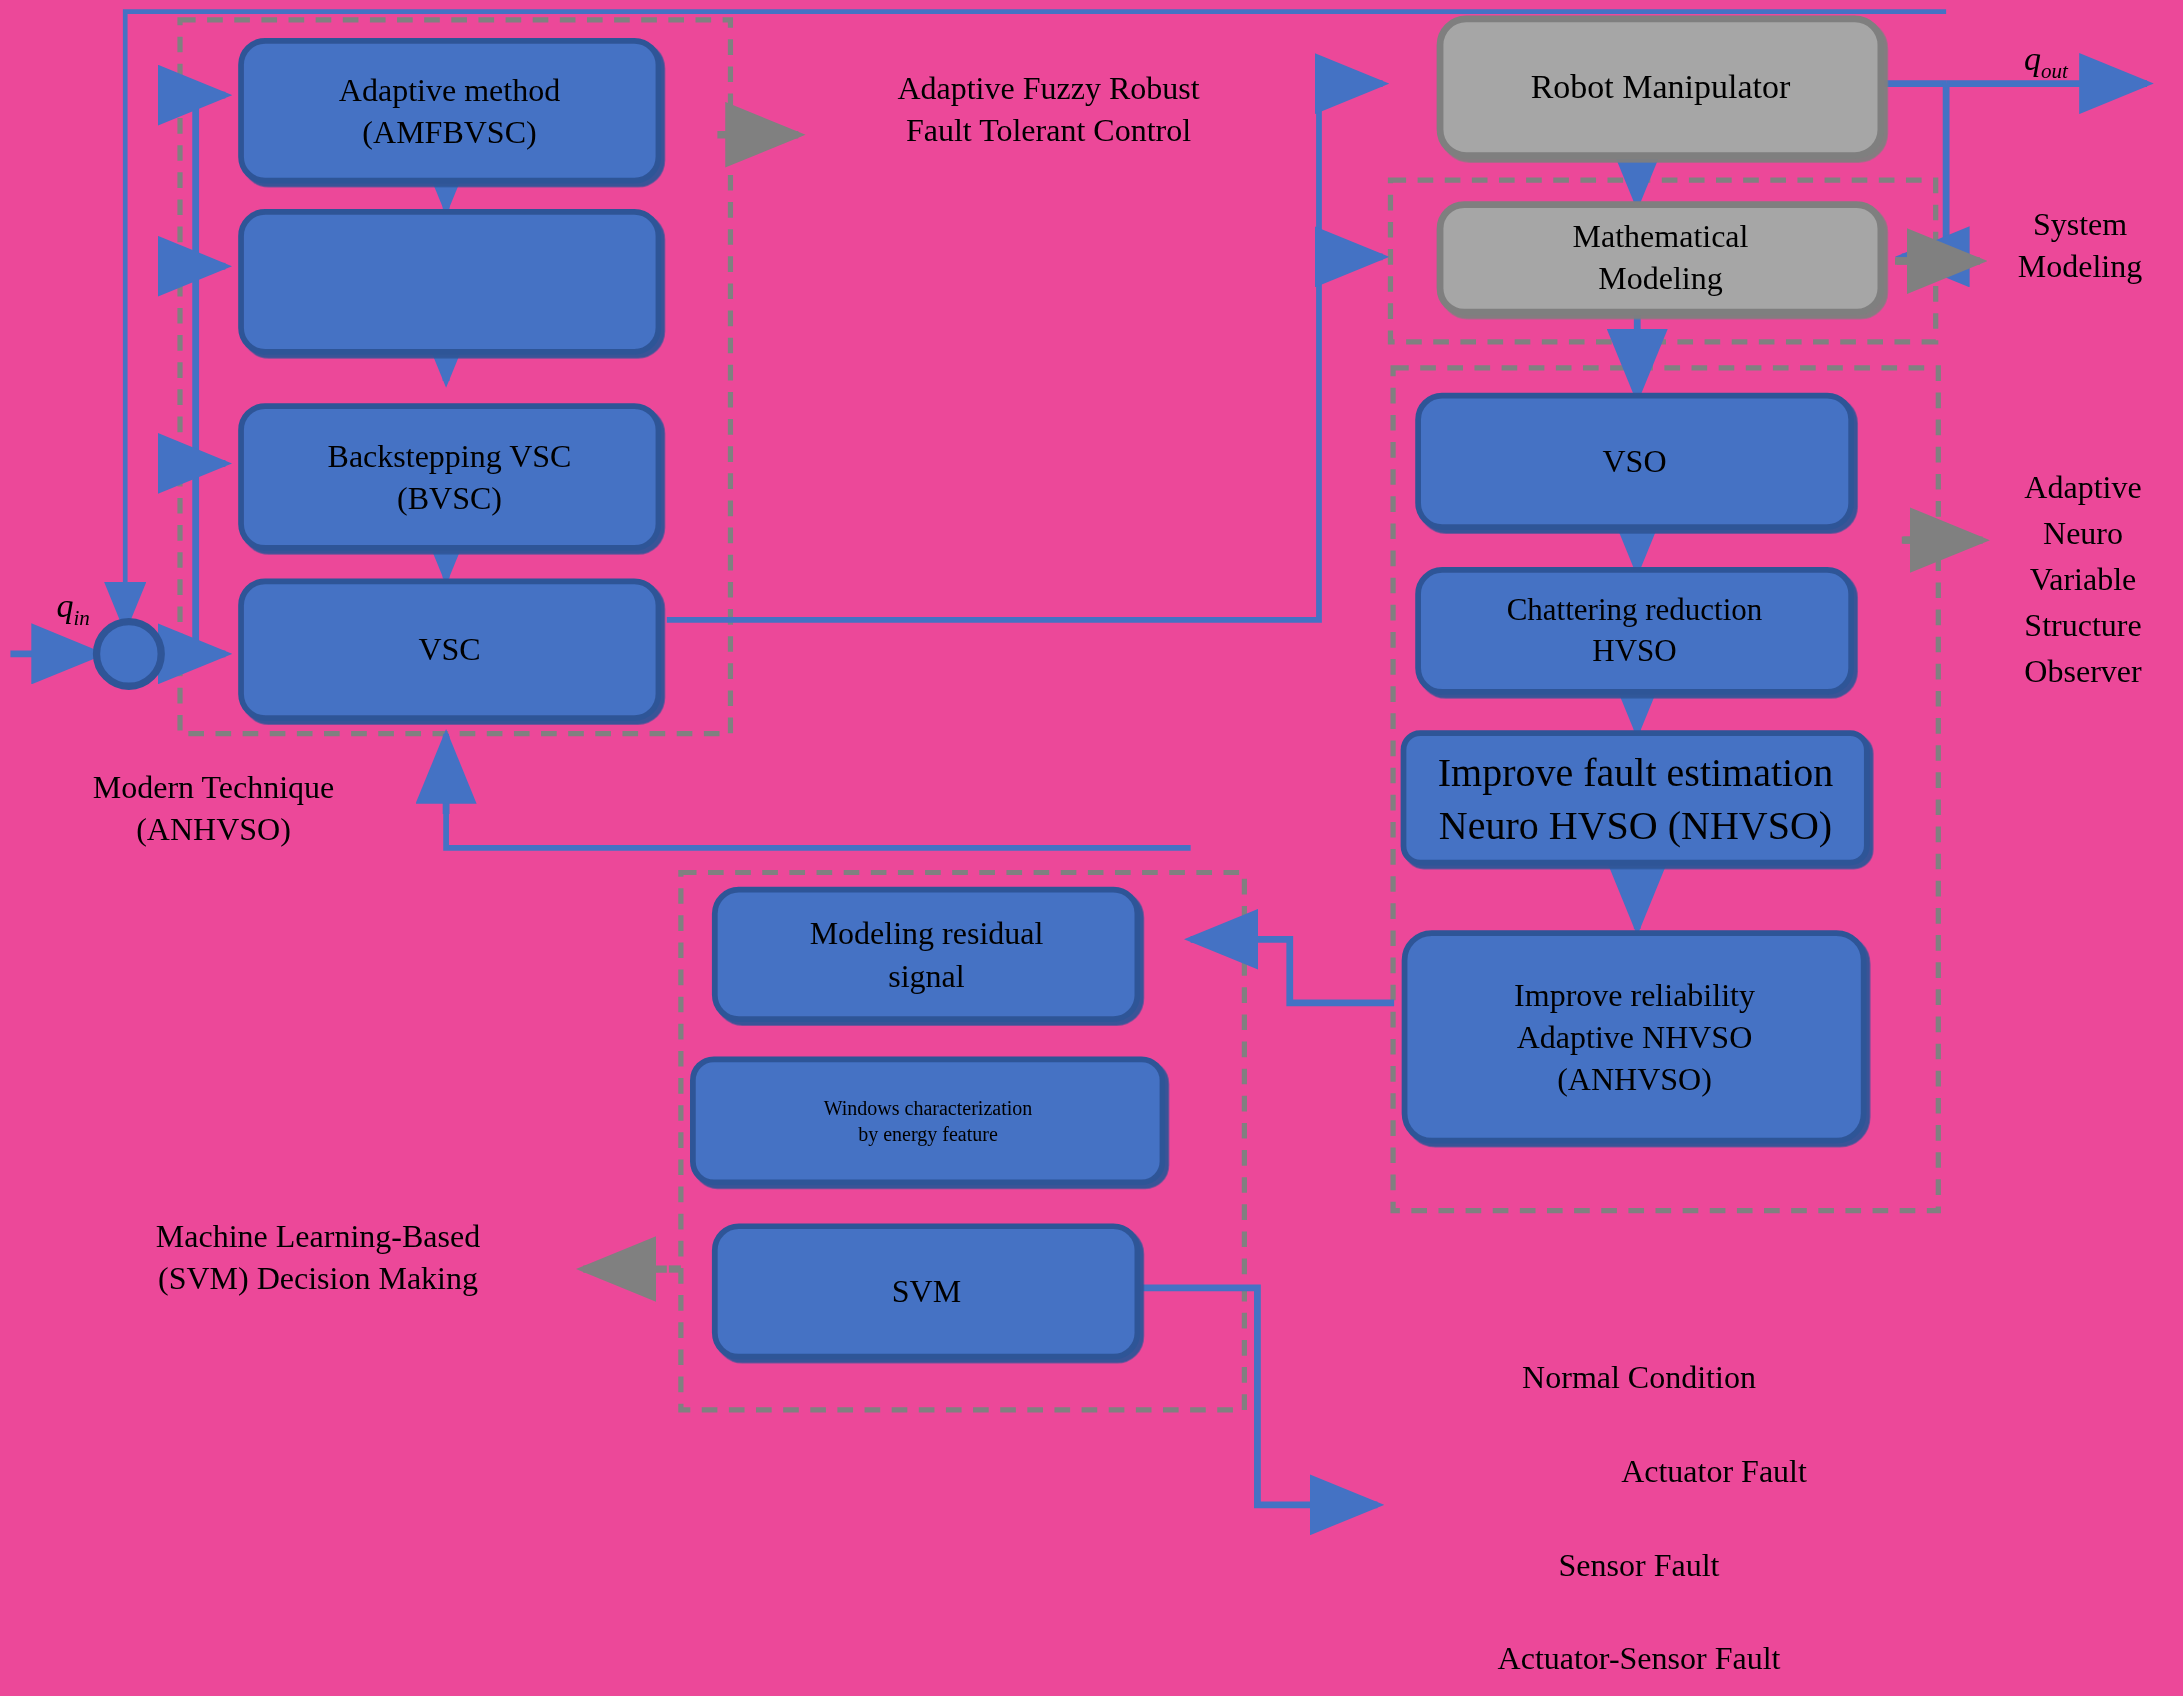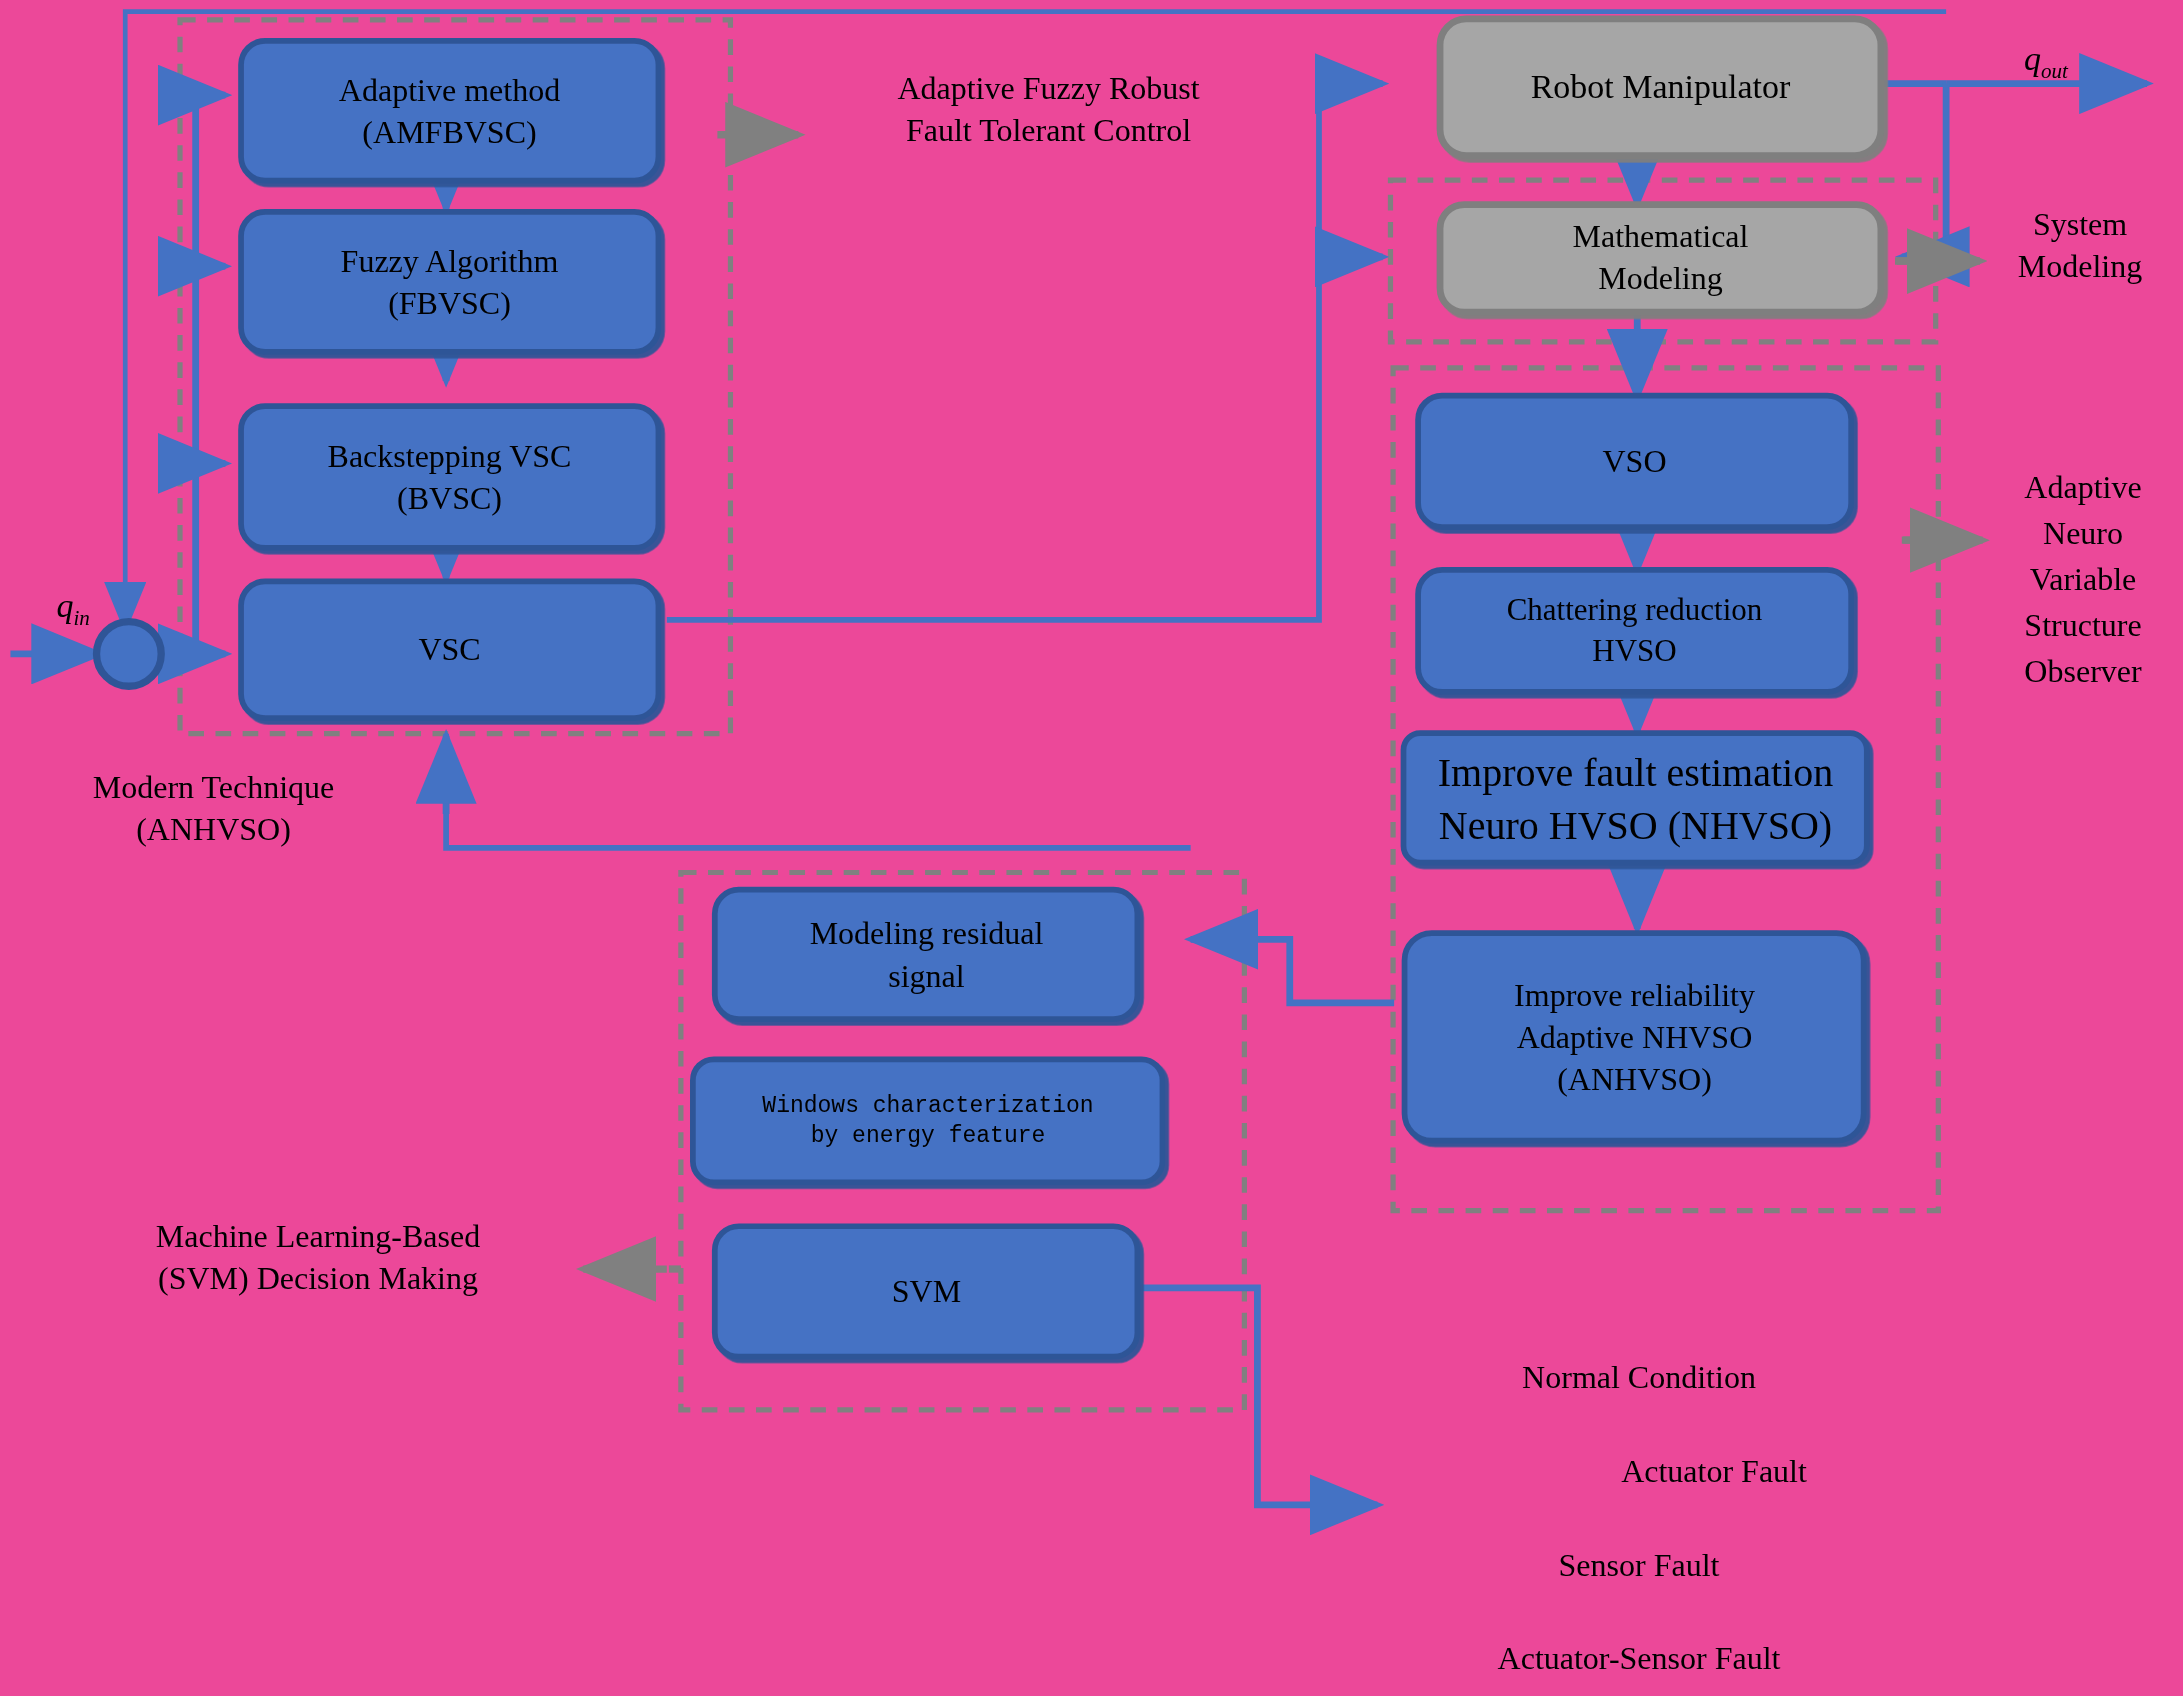--- a/index.html
+++ b/index.html
@@ -109,23 +109,20 @@
     <rect x="2692" y="1788" width="880" height="398" rx="52" ry="52" fill="#4472C4" stroke="#2F5597" stroke-width="11" filter="url(#sh)"></rect>
 
     <rect x="1370" y="1705" width="810" height="248" rx="46" ry="46" fill="#4472C4" stroke="#2F5597" stroke-width="11" filter="url(#sh)"></rect>
     <rect x="1328" y="2030" width="900" height="236" rx="40" ry="40" fill="#4472C4" stroke="#2F5597" stroke-width="11" filter="url(#sh)"></rect>
     <rect x="1370" y="2350" width="810" height="250" rx="46" ry="46" fill="#4472C4" stroke="#2F5597" stroke-width="11" filter="url(#sh)"></rect>
   </svg>
 
   <div class="boxlabel" style="left:241px;top:41px;width:417px;height:140px;font-size:32px;">
     <div><span>Adaptive method</span><br><span>(AMFBVSC)</span></div>
   </div>
-  <div class="boxlabel" style="left:241px;top:212px;width:417px;height:140px;font-size:32px;">
-    <div><span>Fuzzy Algorithm</span><br><span>(FBVSC)</span></div>
-  </div>
   <div class="boxlabel" style="left:241px;top:406px;width:417px;height:142px;font-size:32px;justify-content:center;">
     <div><span>Backstepping VSC</span><br><span>(BVSC)</span></div>
   </div>
   <div class="boxlabel" style="left:241px;top:581px;width:417px;height:137px;font-size:32px;">
     <div><span>VSC</span></div>
   </div>
 
   <div class="annot" style="left:31px;top:767px;width:365px;font-size:32px;">
     <span>Modern Technique</span><br>
     <span>(ANHVSO)</span>
@@ -164,21 +161,21 @@
     <span>Adaptive</span><br>
     <span>Neuro</span><br>
     <span>Variable</span><br>
     <span>Structure</span><br>
     <span>Observer</span>
   </div>
 
   <div class="boxlabel" style="left:715px;top:890px;width:423px;height:129px;font-size:32px;">
     <div><span>Modeling residual</span><br><span>signal</span></div>
   </div>
-  <div class="boxlabel" style="left:693px;top:1054px;width:470px;height:134px;font-size:23px;font-family:Liberation Mono, monospace;">
+  <div class="boxlabel" style="left:693px;top:1054px;width:470px;height:134px;font-size:20px;">
     <div><span>Windows characterization</span><br><span>by energy feature</span></div>
   </div>
   <div class="boxlabel" style="left:715px;top:1226px;width:423px;height:130px;font-size:32px;">
     <div><span>SVM</span></div>
   </div>
 
   <div class="annot" style="left:57px;top:1216px;width:522px;font-size:32px;">
     <span>Machine Learning-Based</span><br>
     <span>(SVM) Decision Making</span>
   </div>

